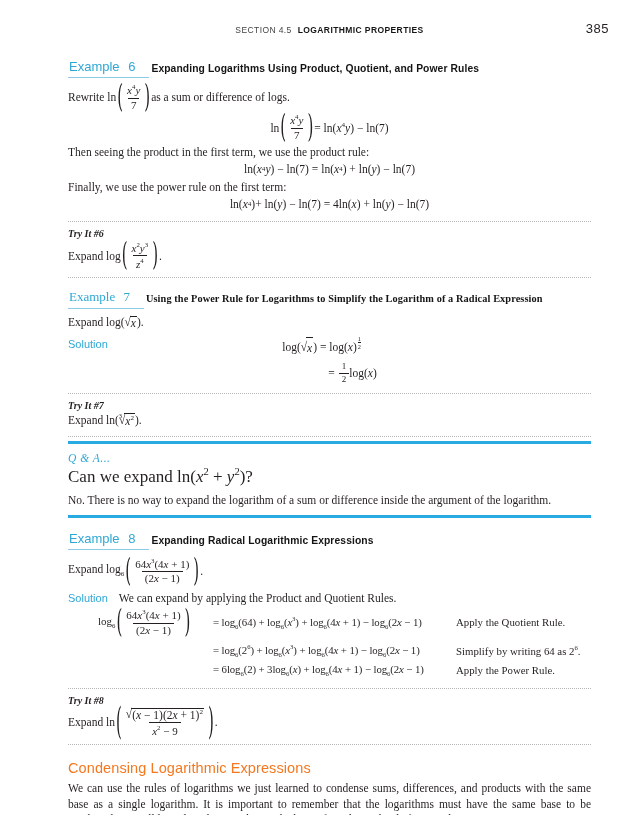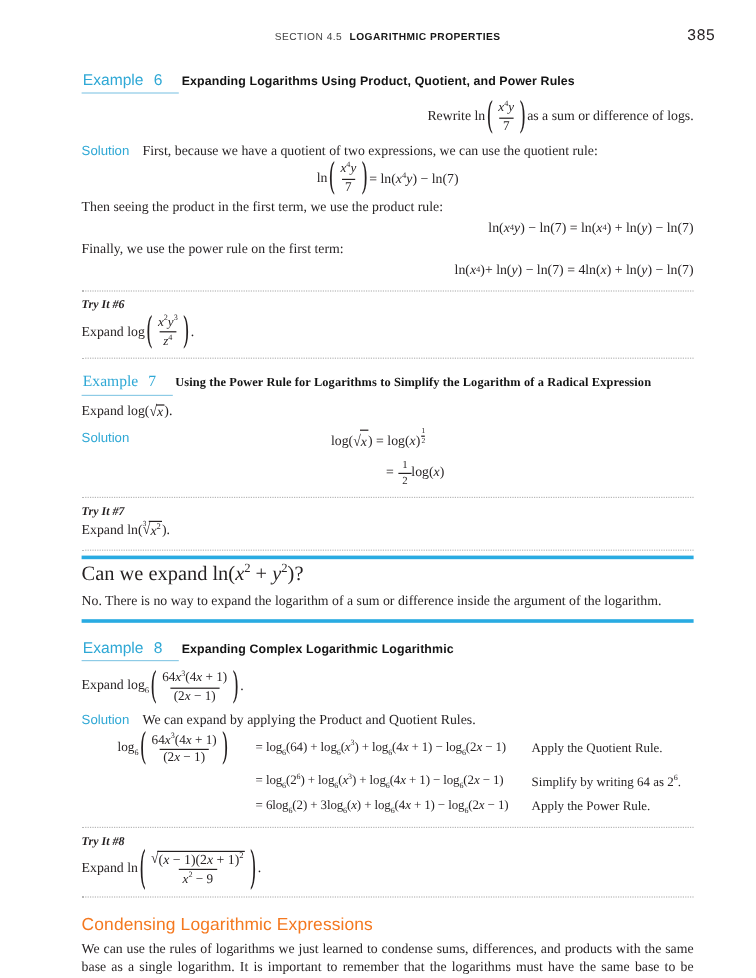--- a/index.html
+++ b/index.html
@@ -1,18 +1,18 @@
 <!DOCTYPE html>
 <html style="--accent-blue: #2fa8d5; --bar-blue: #29abe2; --heading-orange: #f4781f;"><head>
 <meta charset="utf-8">
 <style>
   html,body{margin:0;padding:0;background:#fff;}
   .page{
     width:630px;height:815px;background:#fff;position:relative;box-sizing:border-box;
-    padding:25px 52px 0 68px;
+    padding:25px 39px 0 68px;
     font-family:"Liberation Serif","DejaVu Serif",serif;color:#231f20;overflow:hidden;
   }
 
   
   .running-head{position:relative;text-align:center;font-family:"Liberation Sans","DejaVu Sans",sans-serif;
     font-size:8.5px;letter-spacing:.4px;color:#444;height:13px;}
   .running-head .rh-title{font-weight:bold;color:#161616;margin-left:6px;}
   .pagenum{position:absolute;right:-18px;top:-4px;font-size:13px;color:#231f20;letter-spacing:.5px;}
 
   
@@ -73,21 +73,21 @@
   .e8lhs{display:flex;align-items:center;font-size:11px;}
   .e8rhs{font-size:10.8px;white-space:nowrap;letter-spacing:-.1px;}
   .e8note{font-size:10.8px;white-space:nowrap;}
 
   
   .h2-orange{color:var(--heading-orange,#f4781f);font-family:"Liberation Sans","DejaVu Sans",sans-serif;
     font-size:14.5px;font-weight:500;letter-spacing:.1px;}
   .body-par{font-size:11.5px;text-align:justify;line-height:1.34;}
 
   
-  .mt2{margin-top:2px;}.mt4{margin-top:4px;}.mt5{margin-top:5px;justify-content:flex-end;}.mt6{margin-top:6px;}
+  .mt2{margin-top:2px;}.mt4{margin-top:4px;}.mt5{margin-top:5px;}.mt6{margin-top:6px;}
   .mt7{margin-top:7px;}.mt8{margin-top:8px;}.mt9{margin-top:9px;}.mt10{margin-top:10px;}
   .mt11{margin-top:11px;font-family:Liberation Serif, serif;}.mt13{margin-top:13px;}.mt15{margin-top:15px;}.mt21{margin-top:21px;}
   i{font-style:italic;}
 </style>
 </head>
 <body>
 
 <div class="page">
 
   <div class="running-head">
@@ -105,23 +105,20 @@
       <span>Rewrite ln</span>
       <span class="bigp">(</span>
       <span class="frac">
         <span class="num"><i>x</i><sup>4</sup><i>y</i></span>
         <span class="den">7</span>
       </span>
       <span class="bigp">)</span>
       <span class="gap-l">as a sum or difference of logs.</span>
     </div>
 
-    <div class="sol-row mt9">
-      <span class="sol-label">Solution</span><span>First, because we have a quotient of two expressions, we can use the quotient rule:</span>
-    </div>
 
     <div class="eq-center mt2">
       <span>ln</span>
       <span class="bigp">(</span>
       <span class="frac">
         <span class="num"><i>x</i><sup>4</sup><i>y</i></span>
         <span class="den">7</span>
       </span>
       <span class="bigp">)</span>
       <span class="gap-l">= ln(<i>x</i><sup>4</sup><i>y</i>) − ln(7)</span>
@@ -199,30 +196,31 @@
       <span class="sqrt">√</span>
       <span class="oline"><i>x</i><sup>2</sup></span>
       <span>).</span>
     </div>
   </div>
 
   <div class="sep mt9"></div>
   <div class="bluebar mt4"></div>
 
   <div>
+    <div class="qa-label mt8">Q &amp; A...</div>
     <div class="qa-q mt2">Can we expand ln(<i>x</i><sup>2</sup> + <i>y</i><sup>2</sup>)?</div>
     <div class="qa-a mt7">No. There is no way to expand the logarithm of a sum or difference inside the argument of the logarithm.</div>
   </div>
 
   <div class="bluebar mt9"></div>
 
   <div>
     <div class="ex-head mt13">
       <span class="ex-label">Example 8</span>
-      <span class="ex-title">Expanding Complex Logarithmic Logarithmic</span>
+      <span class="ex-title">Expanding Radical Logarithmic Expressions</span>
     </div>
 
     <div class="mrow mt7">
       <span>Expand log<sub>6</sub></span>
       <span class="bigp">(</span>
       <span class="frac">
         <span class="num">64<i>x</i><sup>3</sup>(4<i>x</i> + 1)</span>
         <span class="den">(2<i>x</i> − 1)</span>
       </span>
       <span class="bigp">)</span>

